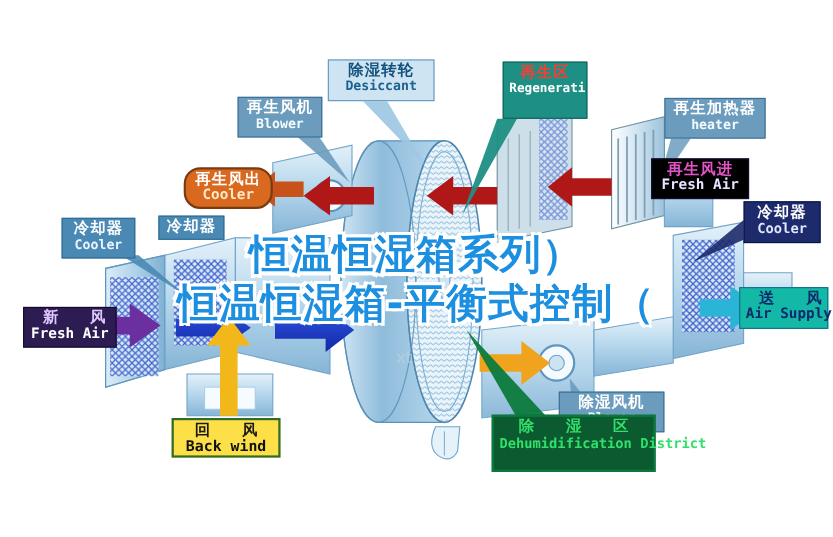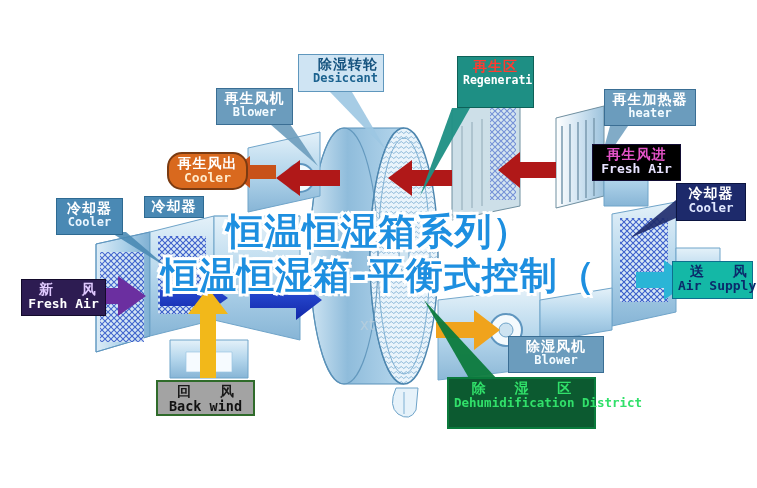--- a/index.html
+++ b/index.html
@@ -61,21 +61,21 @@
   .v-navy  .en{color:#e8e3ff;font-size:13px;}
 
   .v-navy2  {background:#1d2a6b;border:1px solid #0b1440;}
   .v-navy2 .cn{color:#ffffff;font-size:14px;}
   .v-navy2 .en{color:#dfe7ff;font-size:12.5px;}
 
   .v-purple {background:#2d1c52;border:1px solid #130a2b;}
   .v-purple .cn{color:#e0c9ff;font-size:14px;}
   .v-purple .en{color:#ffffff;font-size:13px;}
 
-  .v-yellow {background:#a3a3a3;border:2px solid #2f6b2a;}
+  .v-yellow {background:#fde047;border:2px solid #2f6b2a;}
   .v-yellow .cn{color:#1a1a1a;font-size:14px;}
   .v-yellow .en{color:#111111;font-size:13.5px;}
 
   .v-green  {background:#0c5a30;border:2px solid #0a7a3c;}
   .v-green .cn{color:#31e06a;font-size:14px;}
   .v-green .en{color:#31e06a;font-size:12.5px;}
 
   .v-cyan   {background:#14b8a6;border:1px solid #0d6f8e;}
   .v-cyan  .cn{color:#0b2a6b;font-size:14px;}
   .v-cyan  .en{color:#0b2a6b;font-size:13px;}
@@ -288,21 +288,21 @@
     </g>
     <g>
       <path d="M676 200 L676 218 L630 238 Z" fill="#1d2a6b" opacity="0.9"></path>
     </g>
     <g>
       <path d="M520 372 L540 372 L518 344 Z" fill="#6b9cbd" opacity="0.9"></path>
     </g>
   </svg>
 
   <div id="labels">
-      <div class="lbl v-ltblue" style="left: 298px; top: 54px; width: 86px; height: 38px; text-align: right;">
+      <div class="lbl v-ltblue" style="left: 298px; top: 54px; width: 97px; height: 38px;">
         <span class="cn">除湿转轮</span>
         <span class="en">Desiccant</span>
       </div>
       <div class="lbl v-steel" style="left: 216px; top: 88px; width: 77px; height: 37px;">
         <span class="cn">再生风机</span>
         <span class="en">Blower</span>
       </div>
       <div class="lbl v-teal" style="left: 421px; top: 56px; width: 77px; height: 52px;">
         <span class="cn">再生区</span>
         <span class="en">Regenerati on Area</span>
@@ -331,21 +331,21 @@
         <span class="en">Cooler</span>
       </div>
       <div class="lbl v-purple spaced" style="left: 21px; top: 279px; width: 85px; height: 37px;">
         <span class="cn">新 风</span>
         <span class="en">Fresh Air</span>
       </div>
       <div class="lbl v-cyan spaced" style="left: 672px; top: 261px; width: 81px; height: 38px;">
         <span class="cn">送 风</span>
         <span class="en">Air Supply</span>
       </div>
-      <div class="lbl v-steel" style="left: 508px; top: 336px; width: 96px; height: 37px;">
+      <div class="lbl v-steel" style="left: 508px; top: 356px; width: 96px; height: 37px;">
         <span class="cn">除湿风机</span>
         <span class="en">Blower</span>
       </div>
       <div class="lbl v-yellow spaced" style="left: 156px; top: 380px; width: 99px; height: 36px;">
         <span class="cn">回 风</span>
         <span class="en">Back wind</span>
       </div>
       <div class="lbl v-green spaced" style="left: 447px; top: 377px; width: 149px; height: 52px;">
         <span class="cn">除 湿 区</span>
         <span class="en">Dehumidification District</span>

